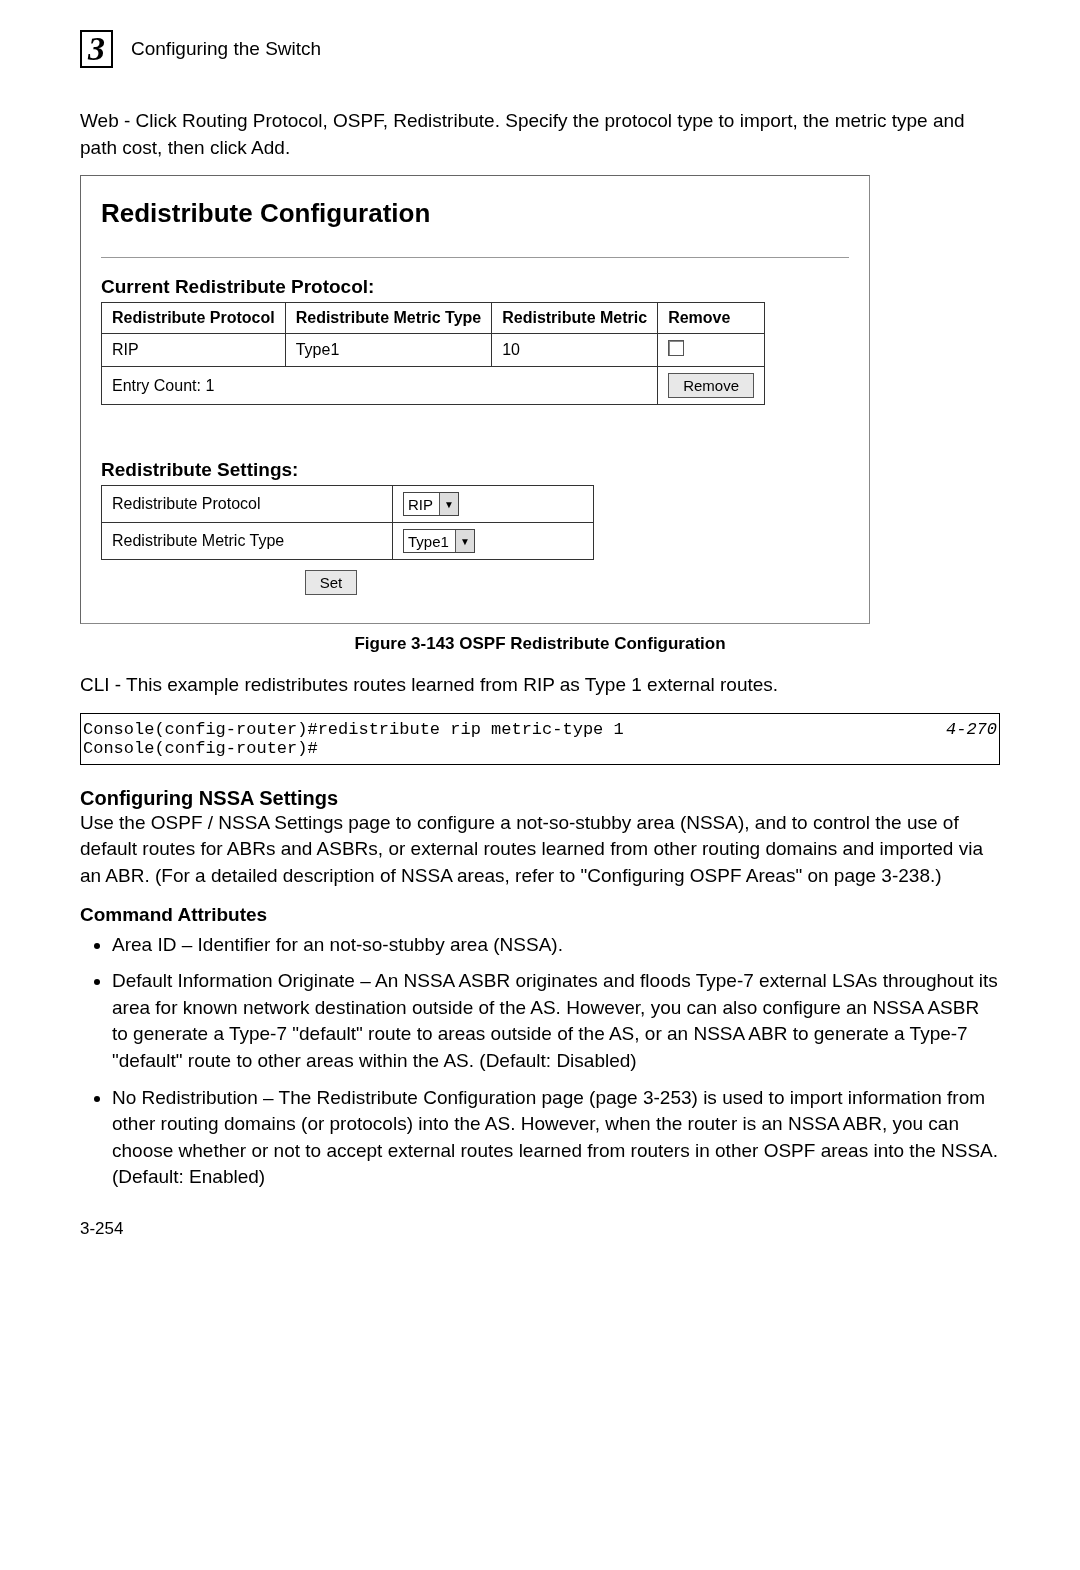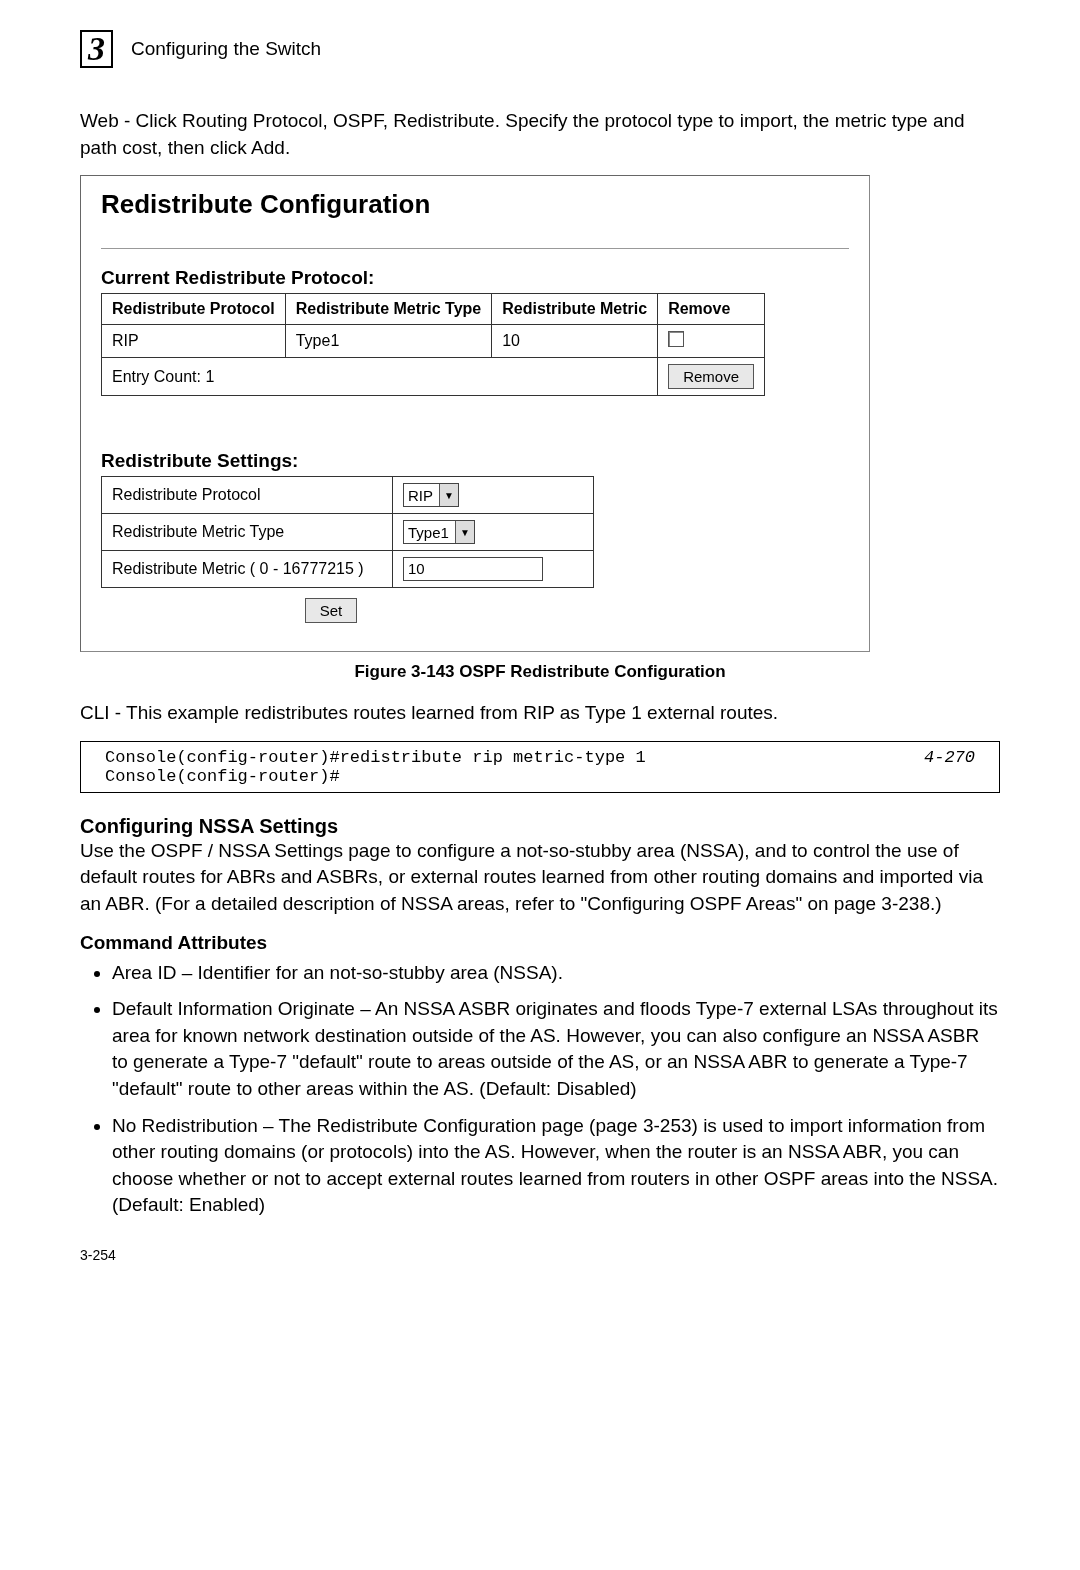--- a/index.html
+++ b/index.html
@@ -37,21 +37,21 @@
 }
 .para {
   line-height: 1.4;
   margin-bottom: 14px;
 }
 .bold { font-weight: normal; }
 .screenshot-box {
   border: 1px solid #888;
   border-top: 1px solid #666;
   border-left: 1px solid #666;
-  padding: 9px 20px 28px 20px;
+  padding: 18px 20px 28px 20px;
   width: 790px;
   margin-top: 10px;
   margin-bottom: 10px;
   box-sizing: border-box;
 }
 .shot-h1 {
   font-size: 26px;
   font-weight: bold;
   margin: 4px 0 28px 0;
 }
@@ -129,21 +129,21 @@
   margin-top:10px;
 }
 .fig-caption {
   text-align:center;
   font-weight:bold;
   font-size:17px;
   margin: 8px 0 18px 0;
 }
 .cli-box {
   border:1px solid #000;
-  padding:6px 24px;
+  padding:6px 2px;
   font-family: 'Courier New', monospace;
   font-size:17px;
   margin: 10px 0 22px 0;
 }
 .cli-row { display:flex; justify-content:space-between; }
 .cli-ref { font-style: italic; }
 .section-h {
   font-weight:bold;
   font-size:20px;
 }
@@ -155,21 +155,21 @@
 ul.attrs {
   margin: 0;
   padding-left: 32px;
 }
 ul.attrs li {
   margin-bottom: 10px;
   line-height:1.4;
 }
 .page-num {
   margin-top: 28px;
-  font-size: 14px;
+  font-size: 17px;
 }
 </style>
 </head>
 <body>
 
 <div class="page">
 
   <div class="header-row">
     <div class="chapter-badge">
       <span class="chapter-num">3</span>
@@ -227,26 +227,20 @@
           </span>
         </td>
       </tr>
       <tr>
         <td>Redistribute Metric Type</td>
         <td>
           <span class="sel-faux">
             <span class="sel-txt">Type1</span>
             <span class="sel-arrow">▼</span>
           </span>
-        </td>
-      </tr>
-      <tr>
-        <td>Redistribute Metric ( 0 - 16777215 )</td>
-        <td>
-          <span class="input-faux">10</span>
         </td>
       </tr>
     </tbody>
       </table>
     <div class="set-row" style="width:460px">
       <span class="btn-faux">Set</span>
     </div>
   </div>
 
   <div class="fig-caption">Figure 3-143   OSPF Redistribute Configuration</div>

